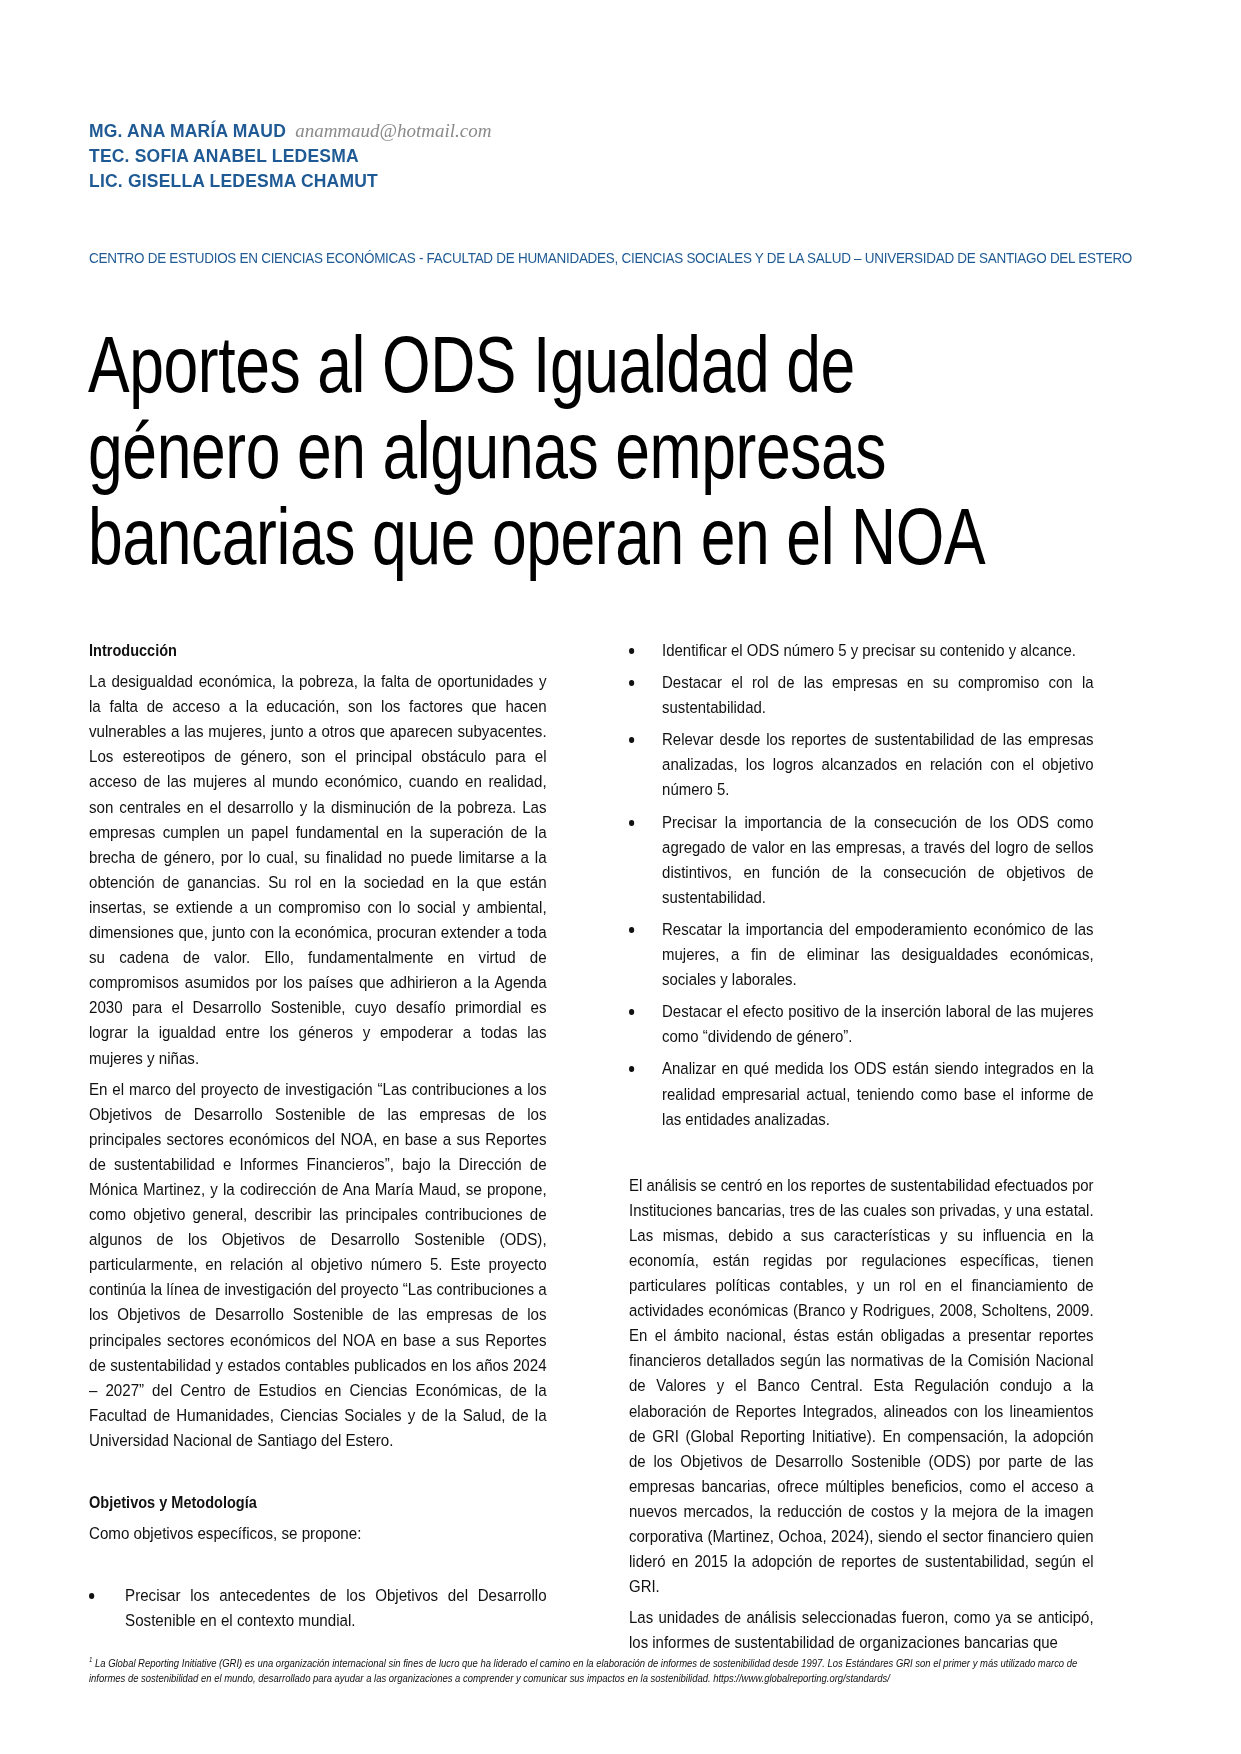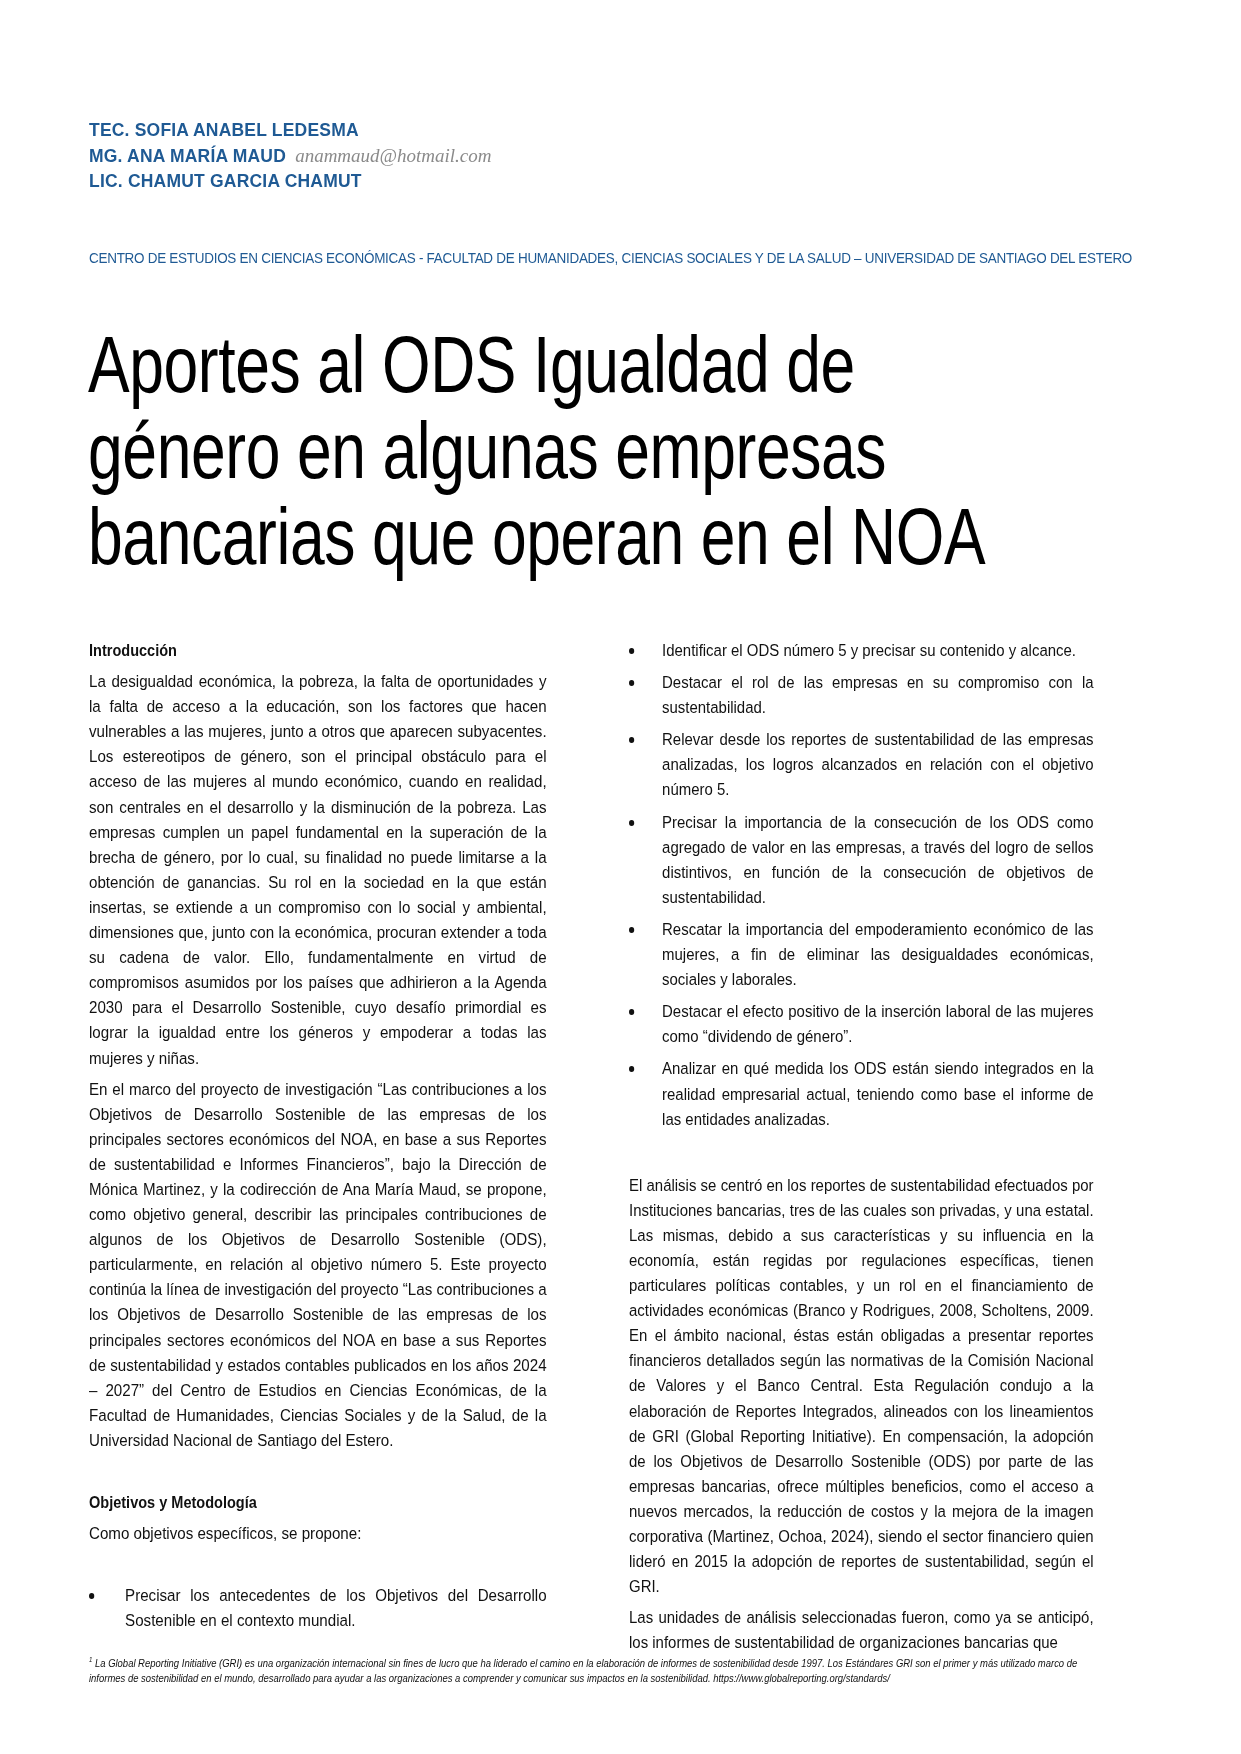--- a/index.html
+++ b/index.html
@@ -20,23 +20,23 @@
     ul.bullets li .dot { position: absolute; left: 0; top: 10px; width: 6px; height: 6px; border-radius: 50%; background: #111; }
     .col-right ul.bullets li { padding-left: 38px; }
     .col-right ul.bullets li .dot { left: 0; }
     .footnote { position: absolute; left: 89px; top: 1652px; width: 1180px; font-family: "Liberation Sans", sans-serif; font-style: italic; font-size: 11px; line-height: 15px; color: #111; transform: scaleX(0.86); transform-origin: left top; }
     .footnote sup { font-size: 7px; }
   </style>
 </head>
 <body>
 
 <div class="authors">
+  <div class="author"><span>MG. ANA MARÍA MAUD</span> <span class="email">anammaud@hotmail.com</span></div>
   <div class="author">TEC. SOFIA ANABEL LEDESMA</div>
-  <div class="author"><span>MG. ANA MARÍA MAUD</span> <span class="email">anammaud@hotmail.com</span></div>
-  <div class="author">LIC. CHAMUT GARCIA CHAMUT</div>
+  <div class="author">LIC. GISELLA LEDESMA CHAMUT</div>
 </div>
 
 <div class="affil">CENTRO DE ESTUDIOS EN CIENCIAS ECONÓMICAS - FACULTAD DE HUMANIDADES, CIENCIAS SOCIALES Y DE LA SALUD – UNIVERSIDAD DE SANTIAGO DEL ESTERO</div>
 
 <div class="title">
   <div>Aportes al ODS Igualdad de</div>
   <div>género en algunas empresas</div>
   <div>bancarias que operan en el NOA</div>
 </div>
 

